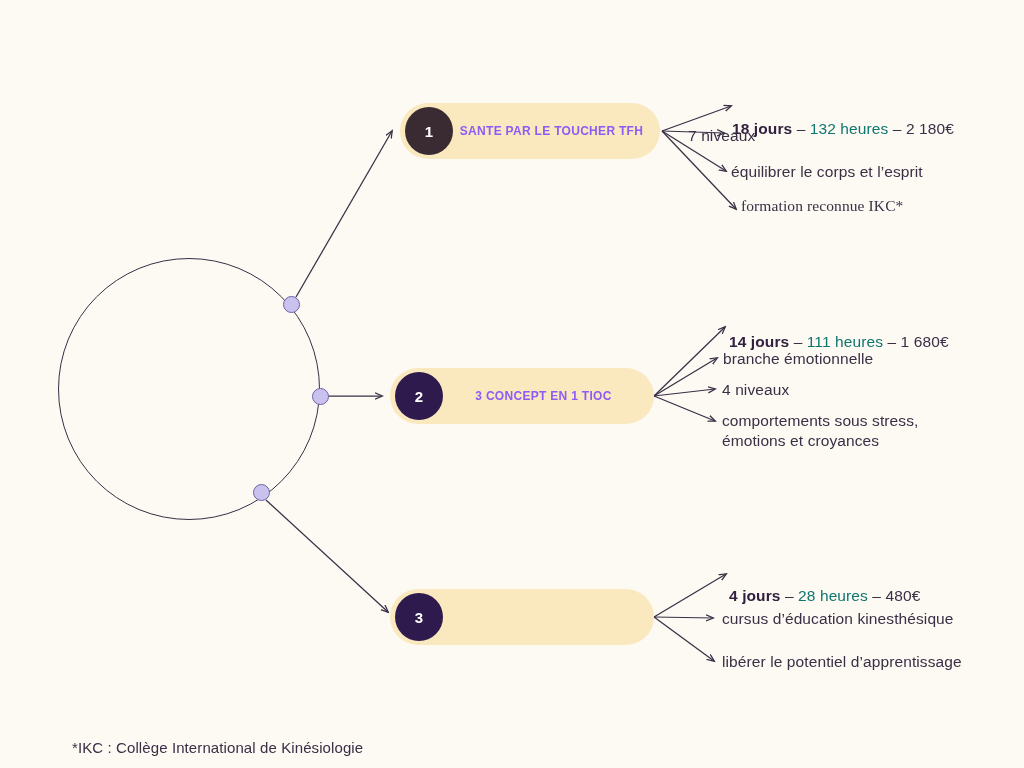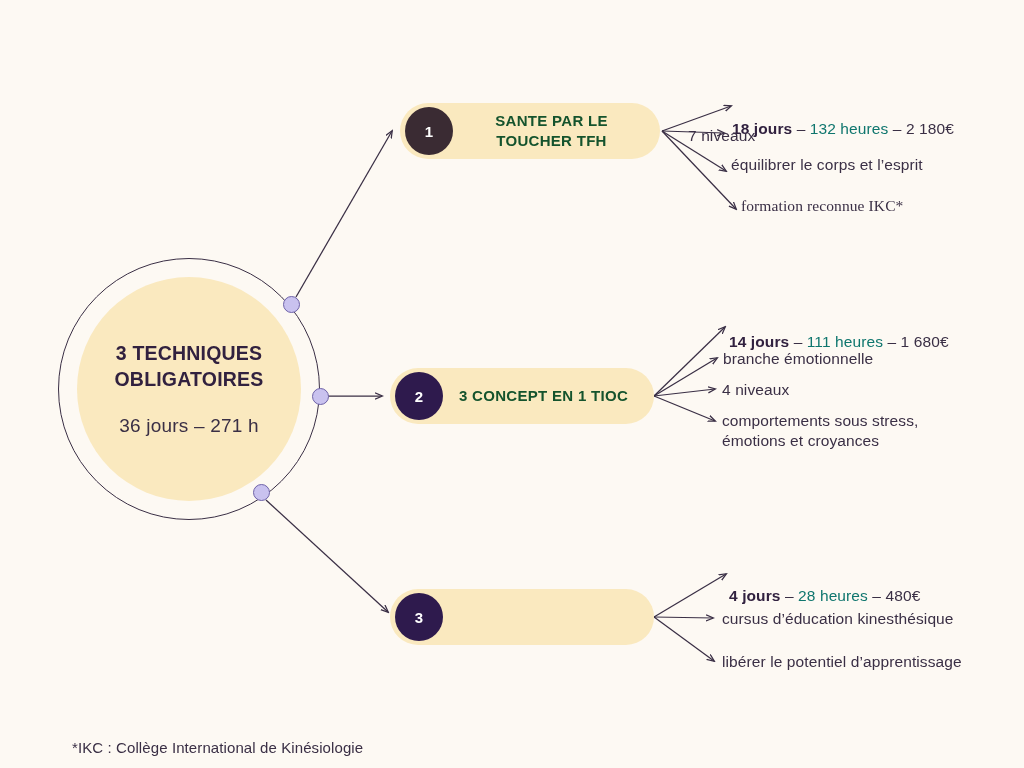--- a/index.html
+++ b/index.html
@@ -98,23 +98,23 @@
     display: flex;
     align-items: center;
     justify-content: center;
     color: #ffffff;
     font-size: 15px;
     font-weight: bold;
   }
   .pill-label {
     flex: 1;
     text-align: center;
-    font-size: 15px;
+    font-size: 12px;
     font-weight: bold;
-    color: #14532d;
+    color: #8b5cf6;
     line-height: 1.35;
     letter-spacing: 0.3px;
     padding: 0 14px 0 4px;
   }
 
   
   .detail {
     position: absolute;
     font-size: 15.5px;
     color: #3a2f45;
@@ -163,41 +163,36 @@
       <path d="M654,396 L715,389" marker-end="url(#ah)"></path>
       <path d="M654,396 L715,421" marker-end="url(#ah)"></path>
 
       <path d="M654,617 L726,574" marker-end="url(#ah)"></path>
       <path d="M654,617 L713,618" marker-end="url(#ah)"></path>
       <path d="M654,617 L714,661" marker-end="url(#ah)"></path>
     </g>
   </svg>
 
   <div class="hub-ring"></div>
-  <div class="hub-fill">
-    <div class="hub-title">3 TECHNIQUES
-OBLIGATOIRES</div>
-    <div class="hub-sub">36 jours – 271 h</div>
-  </div>
 
   <div class="hub-dot" style="left:283px; top:296px;"></div>
   <div class="hub-dot" style="left:312px; top:388px;"></div>
   <div class="hub-dot" style="left:253px; top:484px;"></div>
 
   <div class="pill" style="left:400px; top:103px; width:260px;">
     <div class="pill-badge" style="background:#3a2b33;">1</div>
     <div class="pill-label">SANTE PAR LE TOUCHER
 TFH</div>
   </div>
 
   <div class="detail" style="left:732px; top:99px;">
     <span class="bold">18 jours</span><span> – </span><span class="accent">132 heures</span><span> – </span><span>2 180€</span>
   </div>
   <div class="detail" style="left:688px; top:126px;">7 niveaux</div>
-  <div class="detail" style="left:731px; top:155px;">équilibrer le corps et l’esprit</div>
+  <div class="detail" style="left:731px; top:162px;">équilibrer le corps et l’esprit</div>
   <div class="detail" style="left:741px; top:196px;font-family:Liberation Serif, serif;">formation reconnue IKC*</div>
 
   <div class="pill" style="left:390px; top:368px; width:264px;">
     <div class="pill-badge" style="background:#2e1a4d;">2</div>
     <div class="pill-label">3 CONCEPT EN  1
 TIOC</div>
   </div>
 
   <div class="detail" style="left:729px; top:312px;">
     <span class="bold">14 jours</span><span> – </span><span class="accent">111 heures</span><span> – </span><span>1 680€</span>

